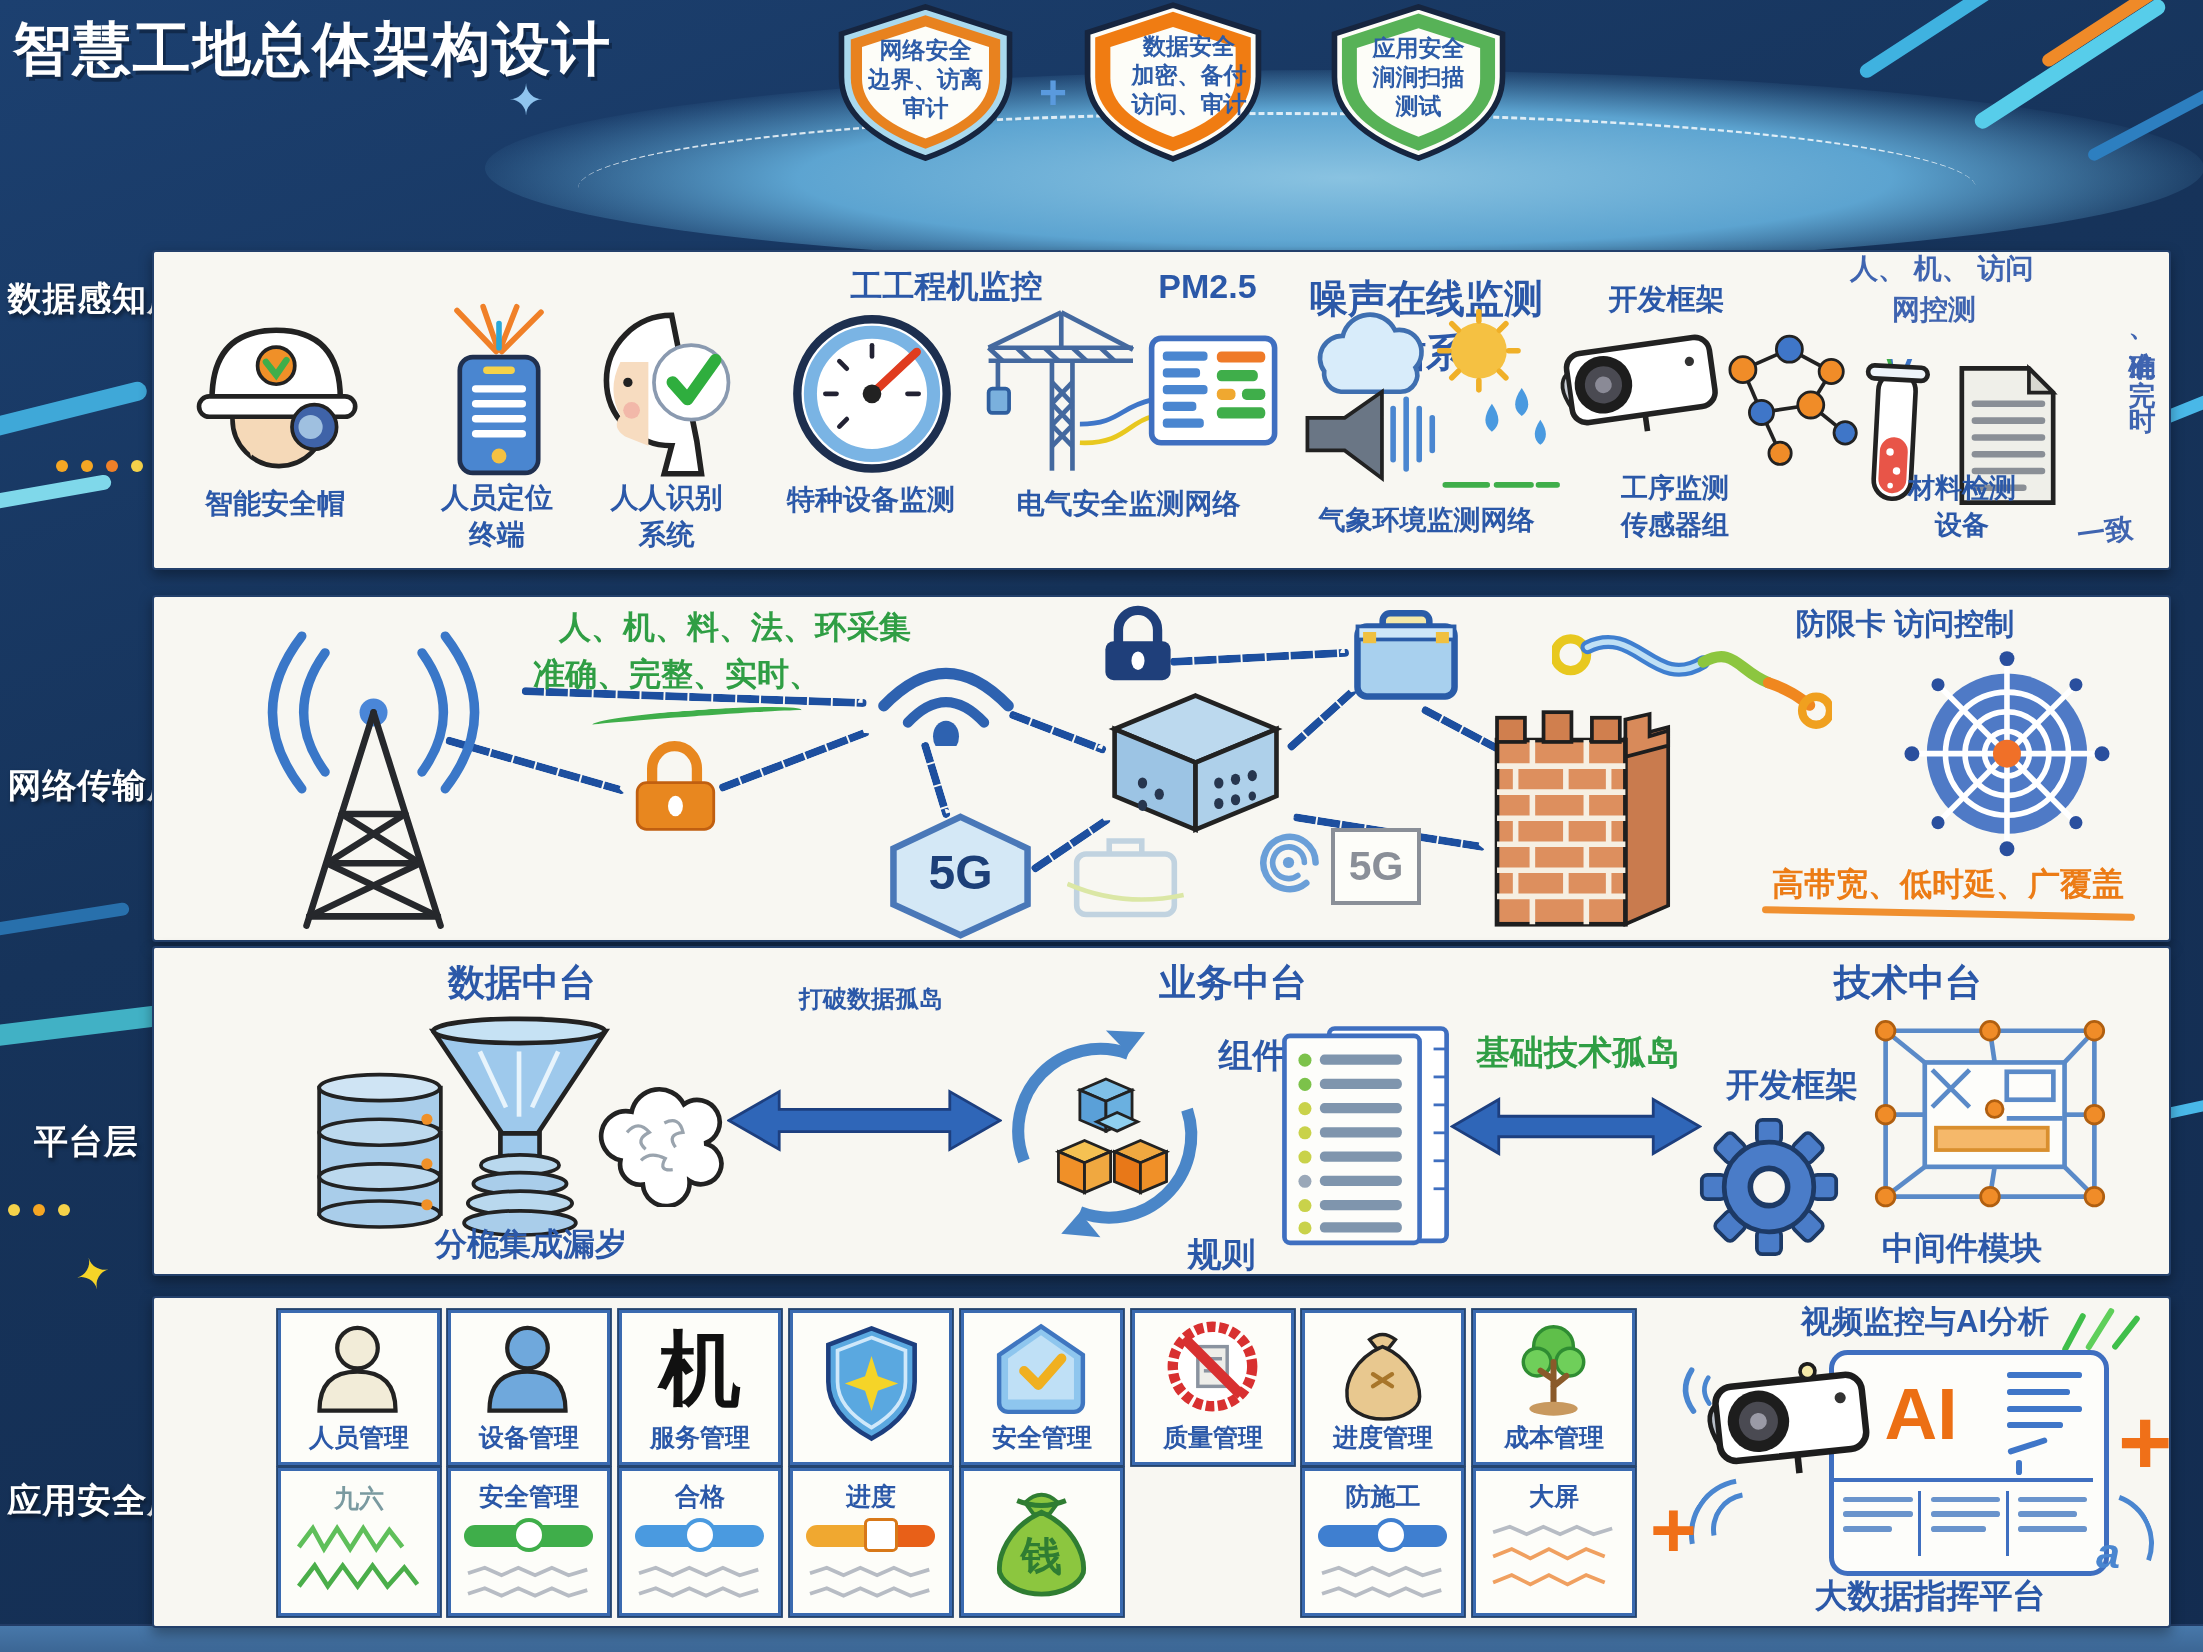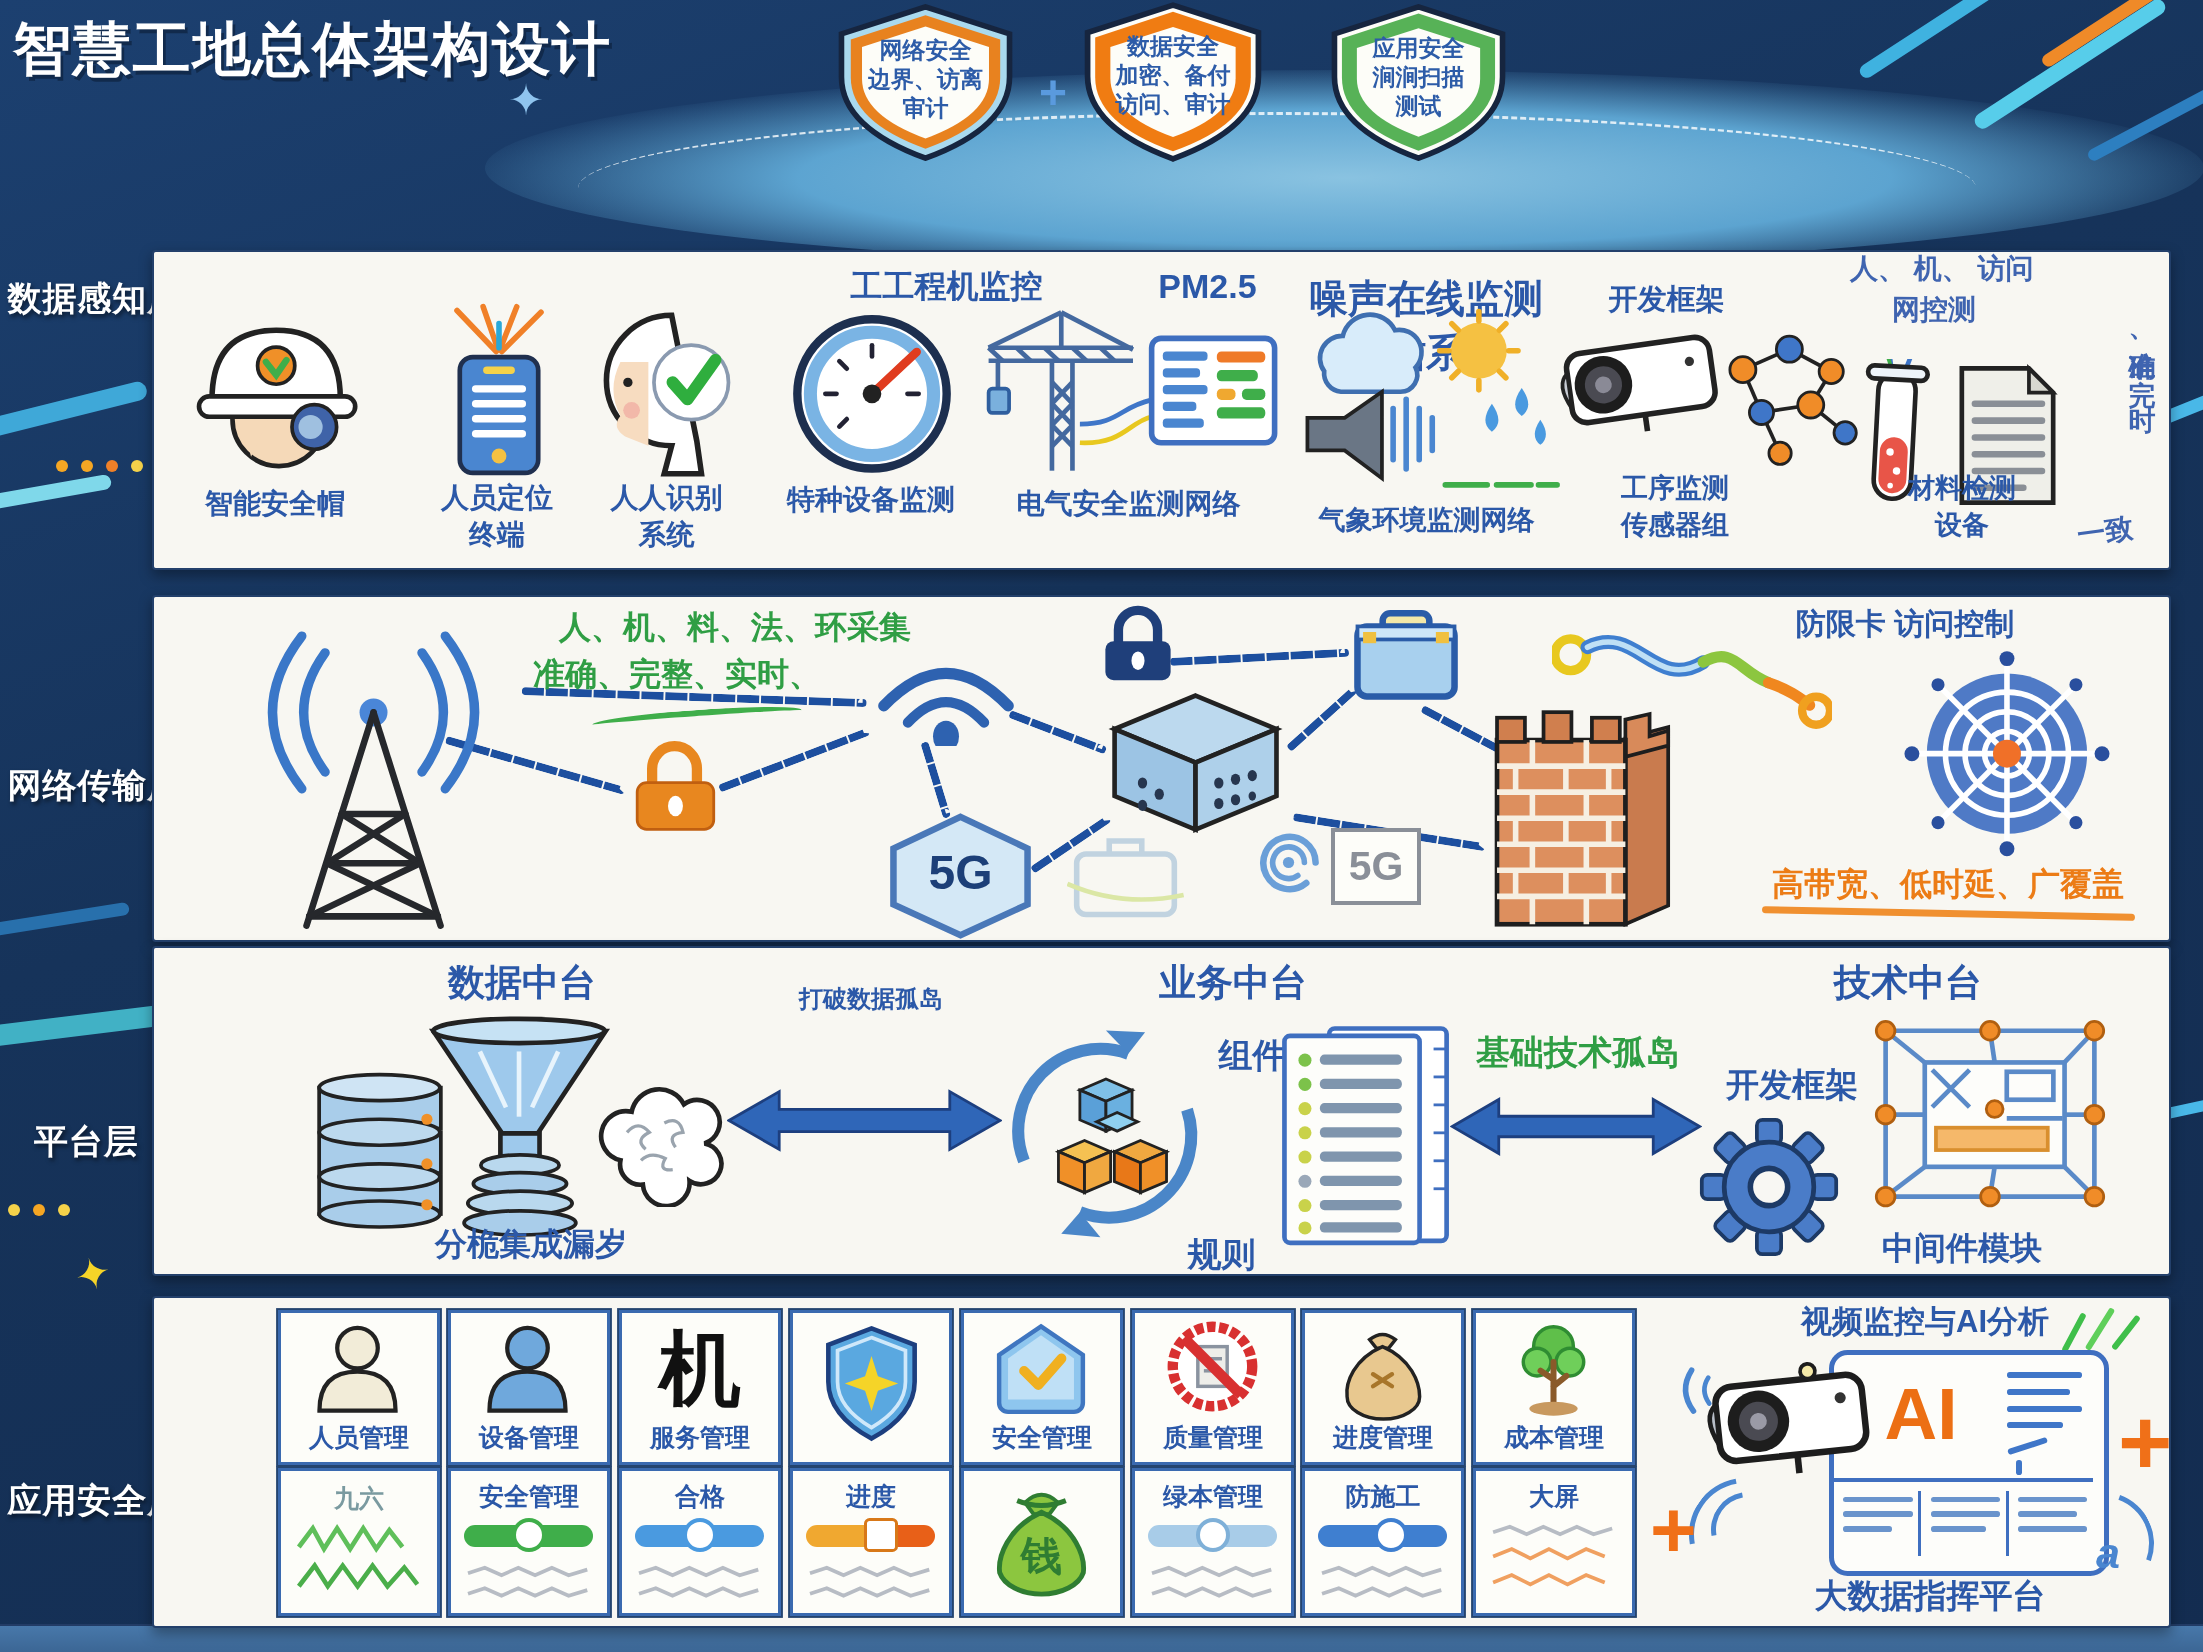--- a/index.html
+++ b/index.html
@@ -82,21 +82,21 @@
       <div>审计</div>
     </div>
   </div>
 
   <div class="b" style="left:1080px;top:1.9px;width:186px;height:160px;">
     <svg width="186" height="160" viewBox="0 0 196 168">
       <path d="M98 3 L188 32 V78 Q188 132 98 165 Q8 132 8 78 V32 Z" fill="#fdfdf8" stroke="#16253f" stroke-width="6"></path>
       <path d="M98 10 L180 37 V79 Q180 128 98 157 Q16 128 16 79 V37 Z" fill="#f07c12"></path>
       <path d="M98 26 L164 47 V80 Q164 118 98 142 Q32 118 32 80 V47 Z" fill="#fdfdf8"></path>
     </svg>
-    <div class="b ctr" style="left:0;top:30px;width:186px;font-size:23px;line-height:29px;color:#2d5ca8;font-weight:bold;">
+    <div class="b ctr" style="left:16px;top:30px;width:186px;font-size:23px;line-height:29px;color:#2d5ca8;font-weight:bold;">
       <div>数据安全</div>
       <div>加密、备付</div>
       <div>访问、审计</div>
     </div>
   </div>
 
   <div class="b" style="left:1327px;top:3.7px;width:183px;height:157px;">
     <svg width="183" height="157" viewBox="0 0 196 168">
       <path d="M98 3 L188 32 V78 Q188 132 98 165 Q8 132 8 78 V32 Z" fill="#fdfdf8" stroke="#16253f" stroke-width="6"></path>
       <path d="M98 10 L180 37 V79 Q180 128 98 157 Q16 128 16 79 V37 Z" fill="#57b257"></path>
@@ -820,30 +820,20 @@
       <polyline points="2,32 20,26 38,34 56,26 74,34 92,26 110,34 130,28" fill="none" stroke="#b7bcc4" stroke-width="4"></polyline>
     </svg>
   </div>
   <div class="card" style="left:961px;top:1468px;height:142px;">
     <svg class="b" style="left:24px;top:7.5px;" width="107" height="123" viewBox="0 0 110 126">
       <path d="M38 24 Q55 8 72 24 L63 36 H47 Z" fill="#8cc63f" stroke="#2f7d32" stroke-width="4"></path>
       <path d="M30 22 q25 10 50 0" fill="none" stroke="#2f7d32" stroke-width="5"></path>
       <path d="M55 34 C20 50 10 80 12 96 a44 28 0 0 0 86 0 C100 80 90 50 55 34 Z" fill="#8cc63f" stroke="#2f7d32" stroke-width="5"></path>
     </svg>
     <div class="b ctr" style="left:24px;top:58px;width:107px;font-size:41px;font-weight:bold;color:#2f7d32;">钱</div>
-  </div>
-  <div class="card" style="left:1132px;top:1468px;height:142px;">
-    <div class="lbl" style="top:9.3px;">绿本管理</div>
-    <div class="slider" style="left:13px;top:54px;width:129px;background:#a8cce8;">
-      <span class="knob" style="left:48px;border:4.7px solid #7fb0d8;"></span>
-      </div>
-    <svg class="scrib" style="left:15px;top:93px;" width="127" height="41" viewBox="0 0 136 44">
-      <polyline points="2,10 20,4 38,12 56,4 74,12 92,4 110,12 130,6" fill="none" stroke="#b7bcc4" stroke-width="4"></polyline>
-      <polyline points="2,32 20,26 38,34 56,26 74,34 92,26 110,34 130,28" fill="none" stroke="#b7bcc4" stroke-width="4"></polyline>
-    </svg>
   </div>
   <div class="card" style="left:1302px;top:1468px;height:142px;">
     <div class="lbl" style="top:9.3px;">防施工</div>
     <div class="slider" style="left:13px;top:54px;width:129px;background:#3f7fd0;">
       <span class="knob" style="left:56px;border:4.7px solid #3f7fd0;"></span>
       </div>
     <svg class="scrib" style="left:15px;top:93px;" width="127" height="41" viewBox="0 0 136 44">
       <polyline points="2,10 20,4 38,12 56,4 74,12 92,4 110,12 130,6" fill="none" stroke="#b7bcc4" stroke-width="4"></polyline>
       <polyline points="2,32 20,26 38,34 56,26 74,34 92,26 110,34 130,28" fill="none" stroke="#b7bcc4" stroke-width="4"></polyline>
     </svg>

